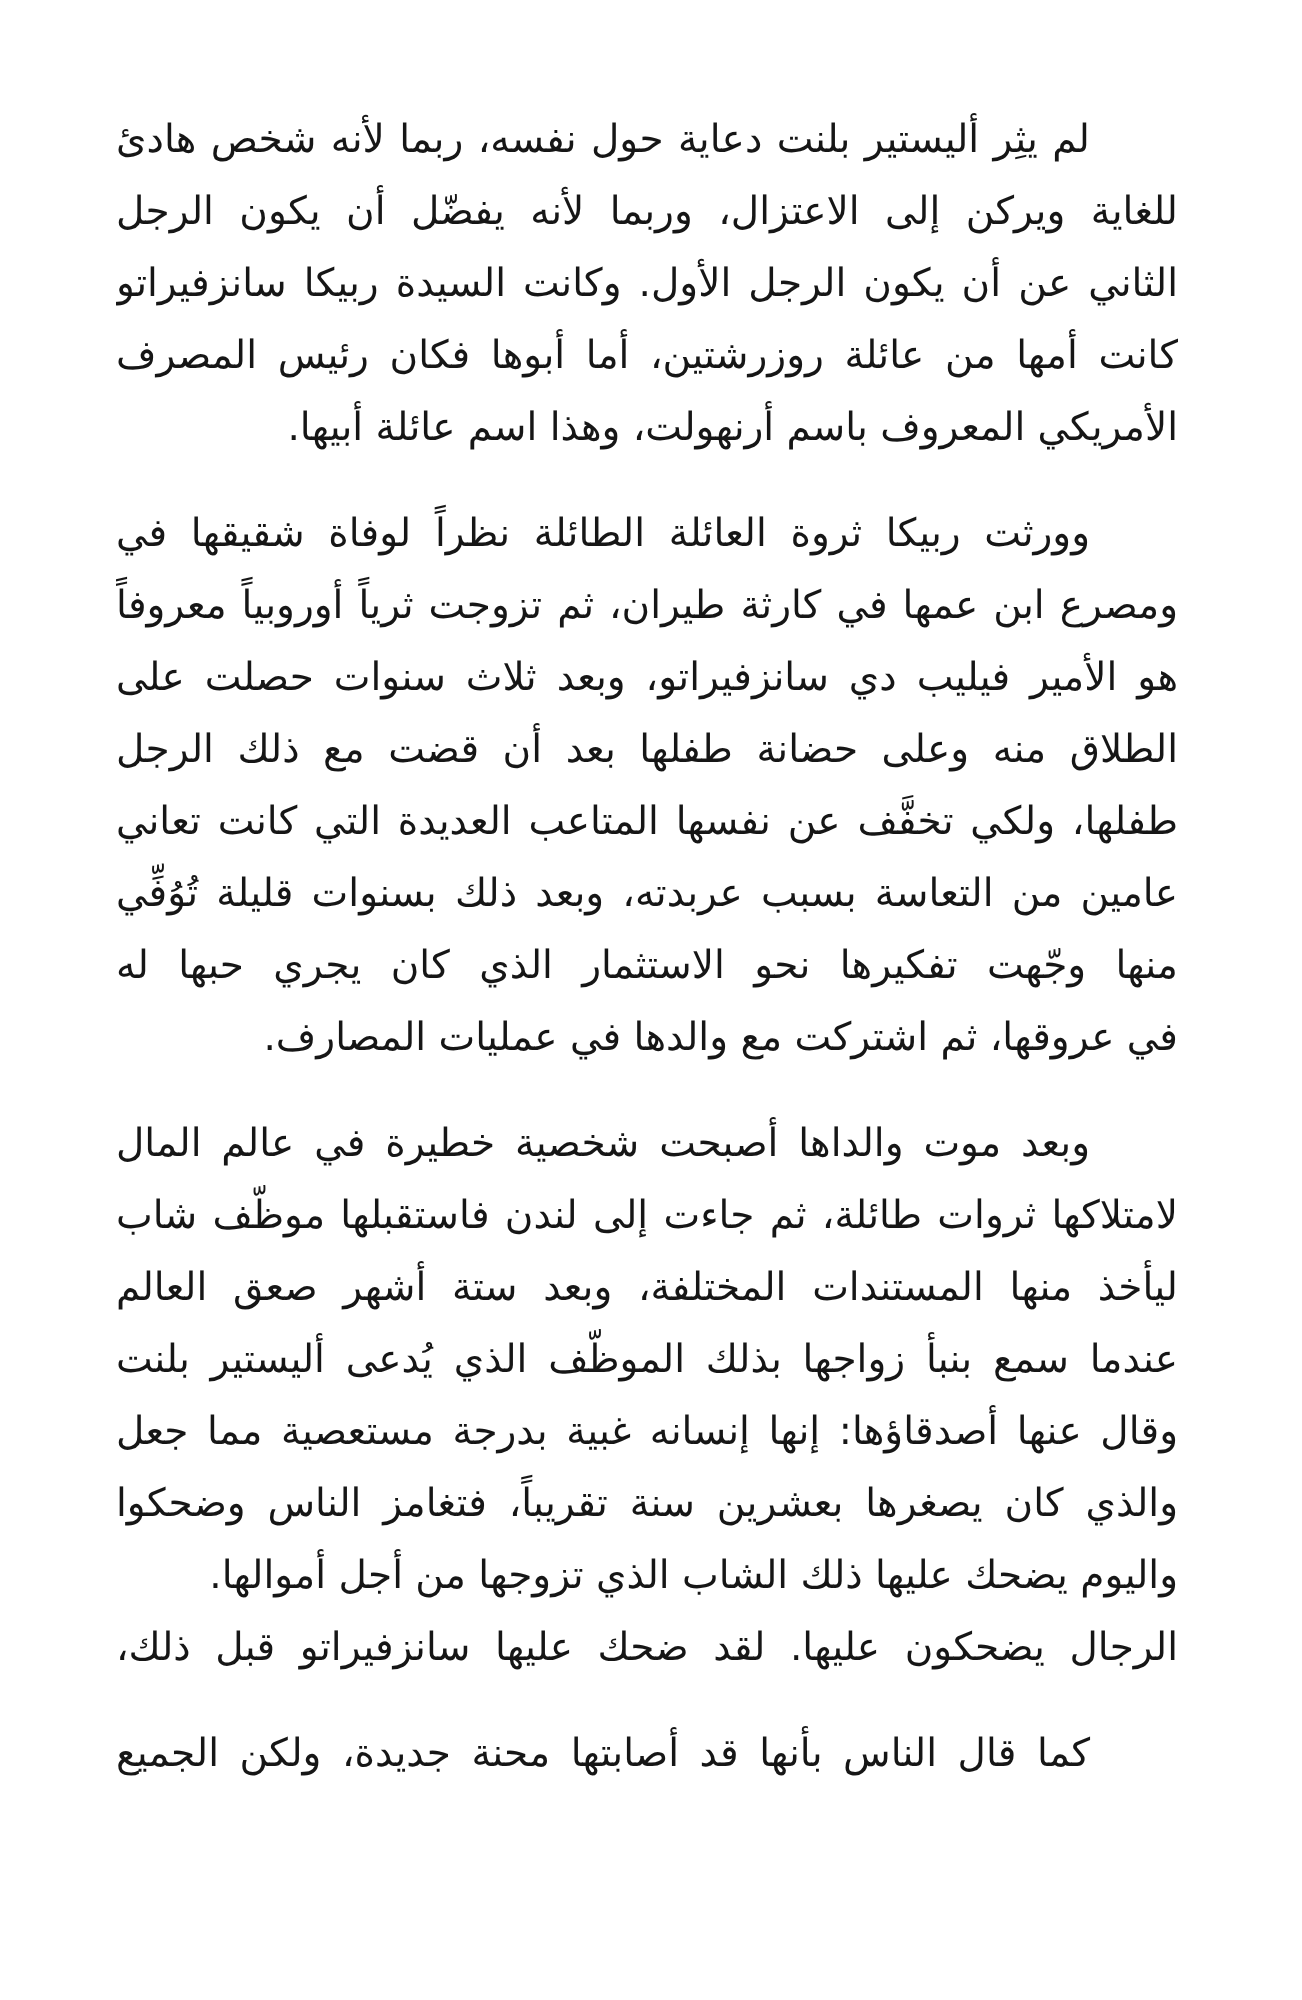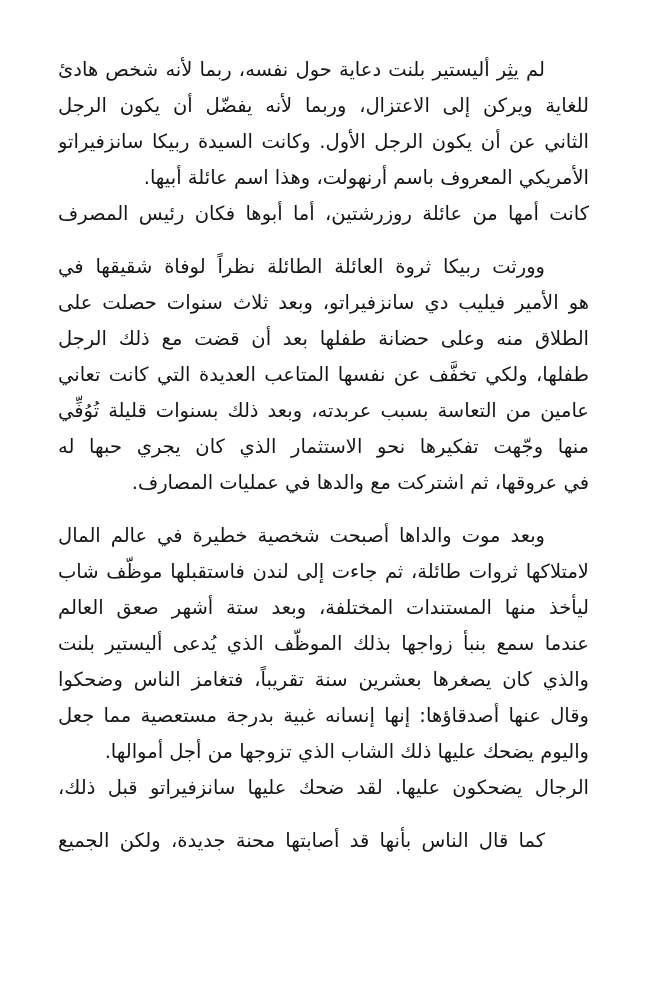--- a/index.html
+++ b/index.html
@@ -42,39 +42,40 @@
 </style>
 </head>
 <body style="background: rgb(255, 255, 255);">
 
 <div class="page" dir="rtl" style="color: rgb(22, 22, 22);">
   <div class="text-block" id="body-text">
       <div class="para">
         <div class="line first">لم يثِر أليستير بلنت دعاية حول نفسه، ربما لأنه شخص هادئ</div>
         <div class="line">للغاية ويركن إلى الاعتزال، وربما لأنه يفضّل أن يكون الرجل</div>
         <div class="line">الثاني عن أن يكون الرجل الأول. وكانت السيدة ربيكا سانزفيراتو</div>
+        <div class="line">كانت أمها من عائلة روزرشتين، أما أبوها فكان رئيس المصرف</div>
         <div class="line flush-end">الأمريكي المعروف باسم أرنهولت، وهذا اسم عائلة أبيها.</div>
-        <div class="line">كانت أمها من عائلة روزرشتين، أما أبوها فكان رئيس المصرف</div>
       </div>
       <div class="para">
         <div class="line first">وورثت ربيكا ثروة العائلة الطائلة نظراً لوفاة شقيقها في حادث</div>
+        <div class="line">ومصرع ابن عمها في كارثة طيران، ثم تزوجت ثرياً أوروبياً معروفاً</div>
         <div class="line">هو الأمير فيليب دي سانزفيراتو، وبعد ثلاث سنوات حصلت على</div>
         <div class="line">الطلاق منه وعلى حضانة طفلها بعد أن قضت مع ذلك الرجل</div>
         <div class="line">طفلها، ولكي تخفَّف عن نفسها المتاعب العديدة التي كانت تعاني</div>
         <div class="line">عامين من التعاسة بسبب عربدته، وبعد ذلك بسنوات قليلة تُوُفِّي</div>
         <div class="line">منها وجّهت تفكيرها نحو الاستثمار الذي كان يجري حبها له</div>
         <div class="line flush-end">في عروقها، ثم اشتركت مع والدها في عمليات المصارف.</div>
       </div>
       <div class="para">
         <div class="line first">وبعد موت والداها أصبحت شخصية خطيرة في عالم المال</div>
         <div class="line">لامتلاكها ثروات طائلة، ثم جاءت إلى لندن فاستقبلها موظّف شاب</div>
         <div class="line">ليأخذ منها المستندات المختلفة، وبعد ستة أشهر صعق العالم</div>
         <div class="line">عندما سمع بنبأ زواجها بذلك الموظّف الذي يُدعى أليستير بلنت</div>
+        <div class="line">وقال عنها أصدقاؤها: إنها إنسانه غبية بدرجة مستعصية مما جعل</div>
         <div class="line">والذي كان يصغرها بعشرين سنة تقريباً، فتغامز الناس وضحكوا</div>
-        <div class="line">وقال عنها أصدقاؤها: إنها إنسانه غبية بدرجة مستعصية مما جعل</div>
         <div class="line flush-end">واليوم يضحك عليها ذلك الشاب الذي تزوجها من أجل أموالها.</div>
         <div class="line">الرجال يضحكون عليها. لقد ضحك عليها سانزفيراتو قبل ذلك،</div>
       </div>
       <div class="para">
         <div class="line first">كما قال الناس بأنها قد أصابتها محنة جديدة، ولكن الجميع</div>
       </div>
     </div>
 </div>
 
 </body></html>

